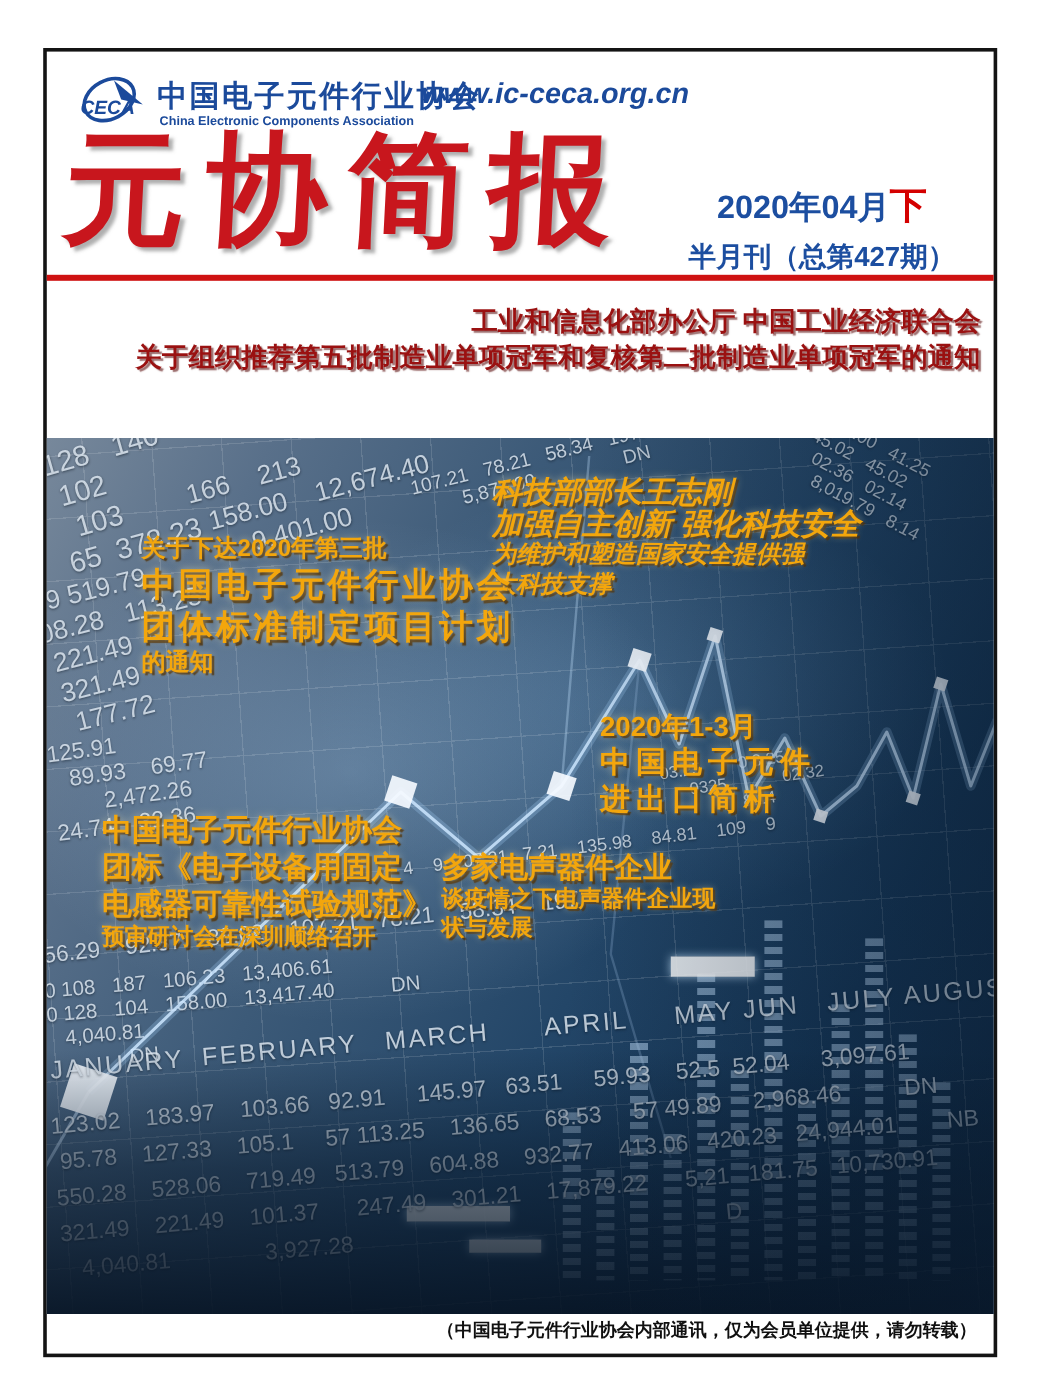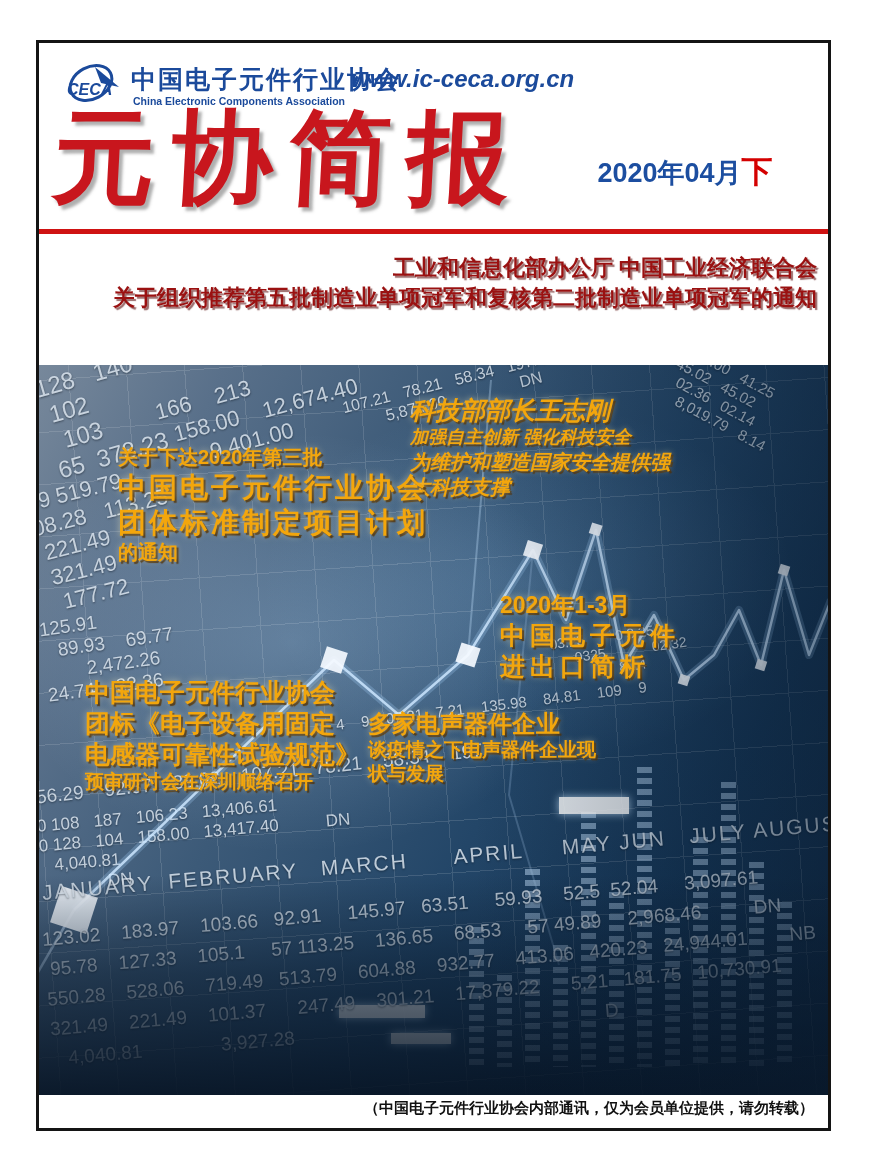--- a/index.html
+++ b/index.html
@@ -80,20 +80,21 @@
       <text x="6" y="38" font-size="16" font-weight="900" font-style="italic" fill="#1b4a9b" font-family="Liberation Sans, sans-serif">CECA</text>
     </svg>
     <div class="orgcn">中国电子元件行业协会</div>
     <div class="orgen">China Electronic Components Association</div>
     <div class="site">www.ic-ceca.org.cn</div>
   </div>
 
   <div class="title">元协简报</div>
   <div class="datebox">
     <div class="d1"><span>2020年04月</span><span class="xia">下</span></div>
+    <div class="d2">半月刊（总第427期）</div>
   </div>
   <div class="redrule"></div>
 
   <div class="headline">
     <div class="h1">工业和信息化部办公厅 中国工业经济联合会</div>
     <div class="h2">关于组织推荐第五批制造业单项冠军和复核第二批制造业单项冠军的通知</div>
   </div>
 
   <div class="photo">
     <div class="gridov"></div>
@@ -173,21 +174,21 @@
  95.78    127.33    105.1     57 113.25    136.65    68.53     57 49.89     2,968.46          DN
 550.28    528.06    719.49   513.79    604.88    932.77    413.06   420.23   24,944.01        NB
 321.49    221.49    101.37      247.49    301.21    17,879.22      5,21   181.75   10,730.91
    4,040.81               3,927.28                                                           D</div>
 
     <div class="darkband"></div>
     <div class="rshade"></div>
 
     <div class="story" style="left:371px;top:30px;font-style:italic;">
       <div class="s-big" style="font-size:25px;line-height:30px;">科技部部长王志刚</div>
-      <div class="s-sm" style="font-size:18px;line-height:25px;">加强自主创新 强化科技安全</div>
+      <div class="s-sm" style="font-size:25px;line-height:25px;">加强自主创新 强化科技安全</div>
       <div class="s-sm" style="font-size:20px;line-height:25px;">为维护和塑造国家安全提供强</div>
       <div class="s-sm" style="font-size:20px;line-height:25px;">大科技支撑</div>
     </div>
 
     <div class="story" style="left:79px;top:80px;">
       <div class="s-sm" style="font-size:20px;line-height:25px;">关于下达2020年第三批</div>
       <div class="s-big" style="font-size:28px;line-height:35px;letter-spacing:3px;">中国电子元件行业协会</div>
       <div class="s-big" style="font-size:28px;line-height:35px;letter-spacing:3px;">团体标准制定项目计划</div>
       <div class="s-sm" style="font-size:20px;line-height:25px;">的通知</div>
     </div>

